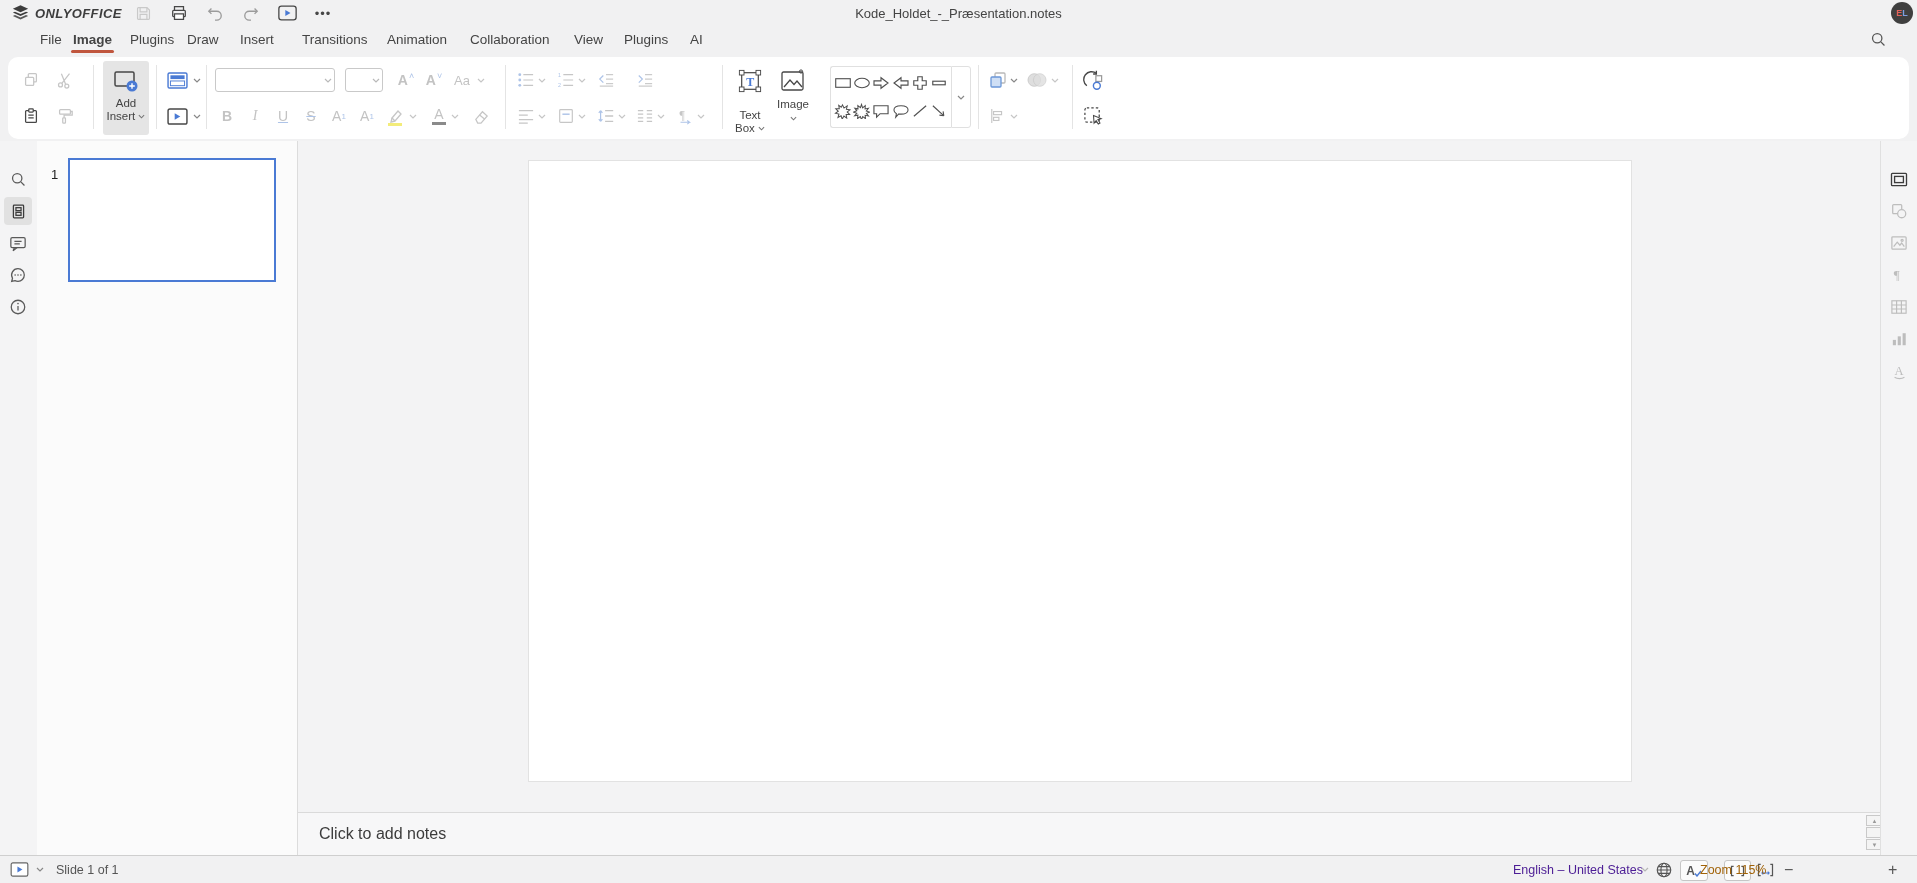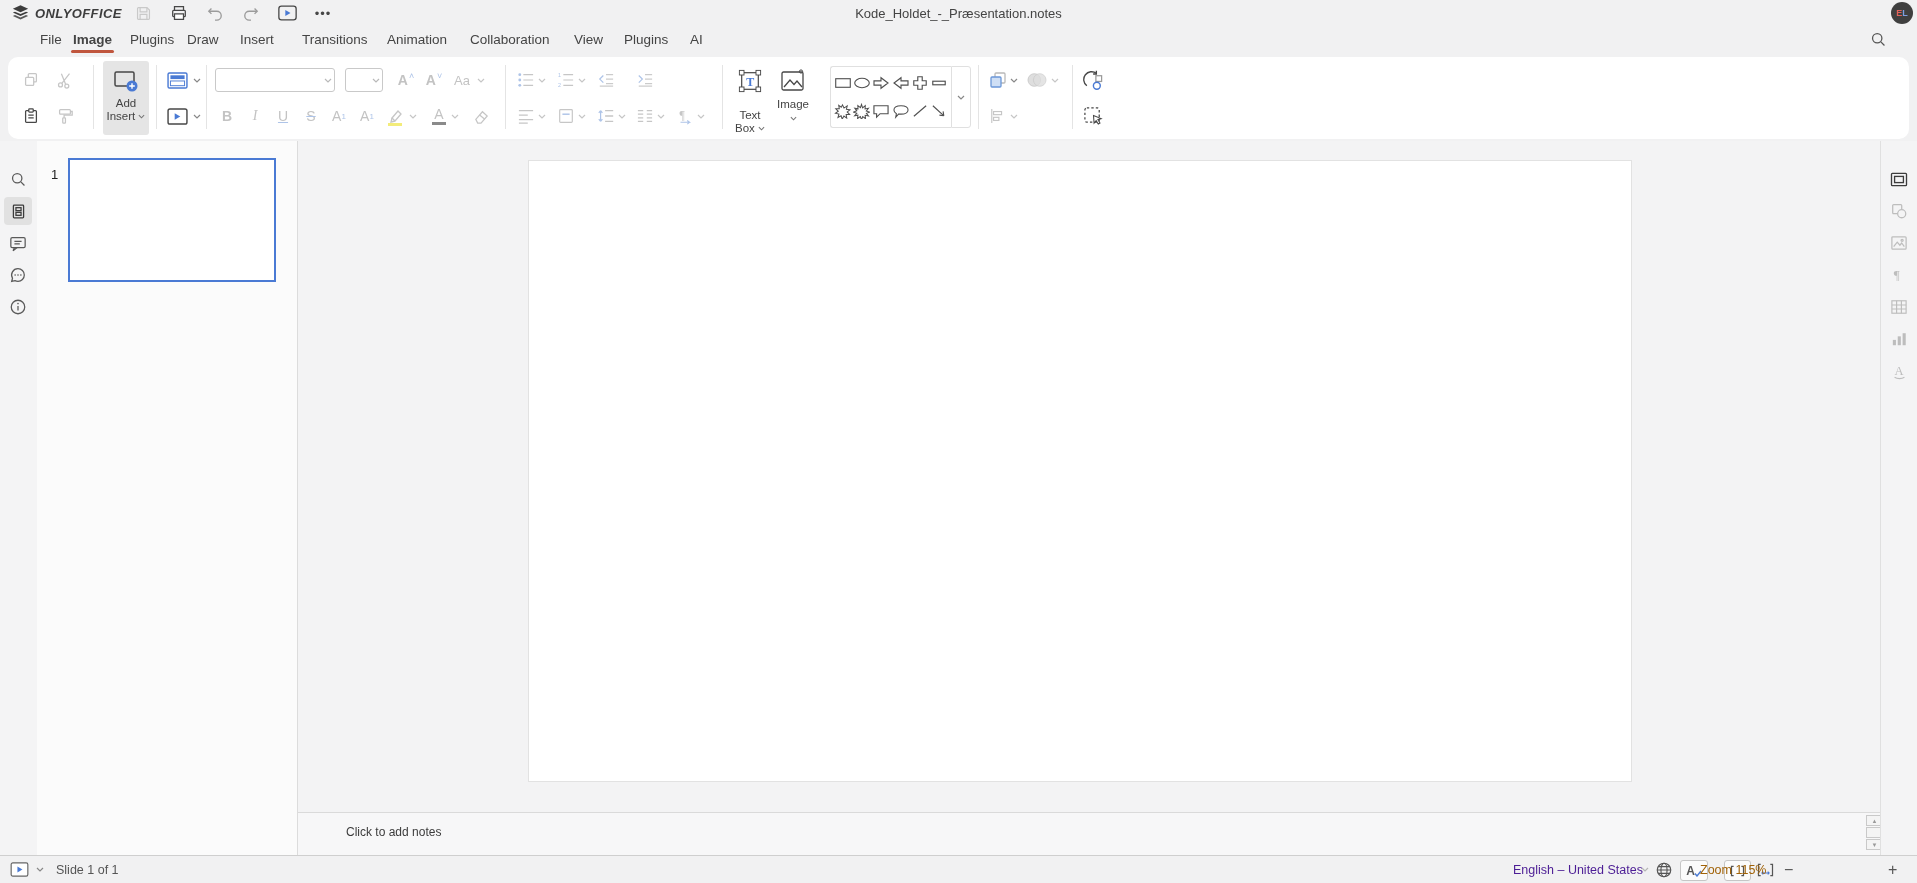--- a/index.html
+++ b/index.html
@@ -43,21 +43,21 @@
   .strip-btn{position:absolute;width:28px;height:28px;display:flex;align-items:center;justify-content:center;border-radius:4px;}
   #left-strip{position:absolute;left:0;top:141px;width:37px;height:714px;background:#f4f4f5;}
   #right-strip{position:absolute;right:0;top:141px;width:36px;height:714px;background:#f4f4f5;border-left:1px solid #e0e0e0;}
   
   #slides-panel{position:absolute;left:37px;top:141px;width:261px;height:714px;background:#fbfbfb;border-right:1px solid #dcdcdc;box-sizing:border-box;}
   #slide-num{position:absolute;left:14px;top:26px;font-size:13px;color:#222;}
   #slide-thumb{position:absolute;left:31px;top:17px;width:208px;height:124px;background:#fff;border:2px solid #4a7ad4;box-sizing:border-box;}
   #canvas-area{position:absolute;left:298px;top:141px;width:1583px;height:671px;background:#f3f3f4;}
   #slide-canvas{position:absolute;left:230px;top:19px;width:1104px;height:622px;background:#fff;border:1px solid #e2e2e2;box-sizing:border-box;}
   #notes-area{position:absolute;left:298px;top:812px;width:1583px;height:43px;background:#f7f7f8;border-top:1px solid #dadada;box-sizing:border-box;}
-  #notes-text{position:absolute;left:21px;top:12px;font-size:12px;color:#3c3c3c;margin-left:27px;}
+  #notes-text{position:absolute;left:21px;top:12px;font-size:16px;color:#3c3c3c;}
   .scrollbtn{position:absolute;left:1568px;width:17px;height:11px;border:1px solid #c9c9c9;background:#f4f4f4;box-sizing:border-box;
              display:flex;align-items:center;justify-content:center;font-size:6px;color:#9a9a9a;line-height:1;}
   
   #status-bar{position:absolute;left:0;top:855px;width:1917px;height:28px;background:#f1f1f2;border-top:1px solid #cfcfcf;box-sizing:border-box;font-size:12.5px;}
   .sb{position:absolute;top:0;height:27px;display:flex;align-items:center;}
   .boxed{border:1px solid #c6c6c6;border-radius:3px;background:#fbfbfb;}
   .dim{color:#4c1d95;}
   .dark-letter{font-weight:bold;font-size:14px;color:#c3c3c3;line-height:1;}
 </style>
 </head>

